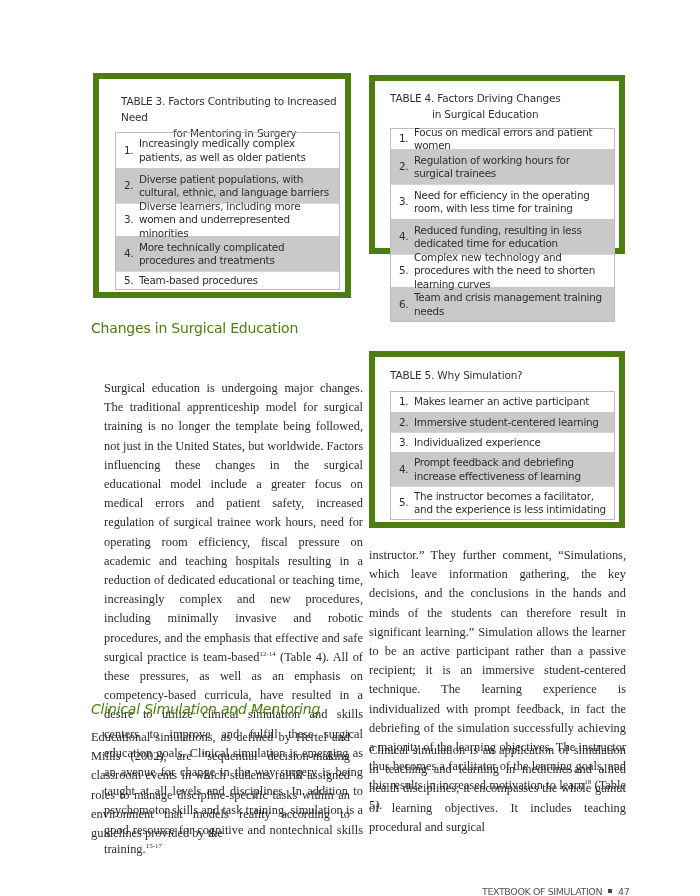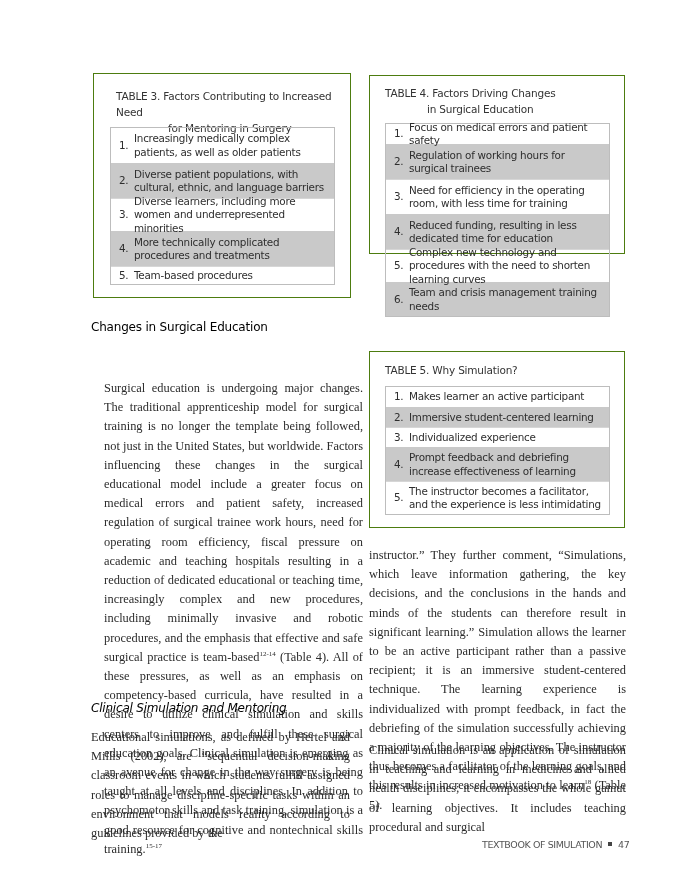--- a/index.html
+++ b/index.html
@@ -1,26 +1,26 @@
 <!DOCTYPE html>
 <html><head>
 <meta charset="utf-8">
 <style>
   html, body { margin: 0; padding: 0; background: #ffffff; }
   body { width: 700px; height: 896px; position: relative; overflow: hidden; color: #2b2b2b; }
-  .box { position: absolute; border: 1px solid #4d7c0f; background: #fff; box-sizing: border-box; }
+  .box { position: absolute; border: 6px solid #4d7c0f; background: #fff; box-sizing: border-box; }
   .tcap { position: absolute; font-family: "DejaVu Sans", sans-serif; font-size: 10.5px; color: #333; line-height: 16px; letter-spacing: -0.2px; }
   .tcap .indent { display: block; }
   .tbl { position: absolute; border: 1px solid #bdbdbd; box-sizing: border-box; }
   .row { box-sizing: border-box; font-family: "DejaVu Sans", sans-serif; font-size: 10.4px; line-height: 13.5px; color: #2e2e2e; padding: 3px 6px 3px 8px; display: flex; align-items: center; letter-spacing: -0.25px; border-top: 1px solid #d6d6d6; }
   .row:first-child { border-top: none; }
   .row.grey { background: #c9c9c9; border-top-color: #c9c9c9; }
   .row .num { flex: 0 0 auto; width: 15px; }
   .row .txt { flex: 1 1 auto; }
-  .heading { position: absolute; font-family: "DejaVu Sans", sans-serif; font-size: 12px; color: #000000; letter-spacing: -0.2px; }
+  .heading { position: absolute; font-family: "DejaVu Sans", sans-serif; font-size: 14px; color: #4d7c0f; letter-spacing: -0.2px; }
   .para { position: absolute; font-family: "Liberation Serif", serif; font-size: 12.4px; line-height: 19.2px; color: #2b2b2b; text-align: justify; text-align-last: left; }
   .para sup { font-size: 7px; line-height: 0; vertical-align: 5px; }
   .footer { position: absolute; font-family: "DejaVu Sans", sans-serif; font-size: 9.5px; color: #555; letter-spacing: -0.4px; }
   .footer .sq { display: inline-block; width: 4px; height: 4px; background: #444; vertical-align: 2px; margin: 0 6px; }
 </style>
 </head>
 <body>
 
 <div class="box" style="left:93px; top:73px; width:258px; height:225px;">
   <div class="tcap" style="left:22px; top:14px; width:230px;">
@@ -52,21 +52,21 @@
 </div>
 
 <div class="box" style="left:369px; top:75px; width:256px; height:179px;">
   <div class="tcap" style="left:15px; top:9px; width:230px;">
     <span class="indent">TABLE 4. Factors Driving Changes</span>
     <span class="indent" style="padding-left:42px;">in Surgical Education</span>
   </div>
   <div class="tbl" style="left:15px; top:47px; width:225px;" id="t4">
       <div class="row" style="height: 20px;">
         <span class="num">1.</span>
-        <span class="txt">Focus on medical errors and patient safety</span>
+        <span class="txt">Focus on medical errors and patient women</span>
       </div>
       <div class="row grey" style="height: 35px;">
         <span class="num">2.</span>
         <span class="txt">Regulation of working hours for surgical trainees</span>
       </div>
       <div class="row" style="height: 35px;">
         <span class="num">3.</span>
         <span class="txt">Need for efficiency in the operating room, with less time for training</span>
       </div>
       <div class="row grey" style="height: 35px;">
@@ -118,15 +118,15 @@
 </div>
 
 <div class="heading" style="left:91px; top:701px;font-style:italic;">Clinical Simulation and Mentoring</div>
 <div class="para" style="left:91px; top:728px; width:259px;">Educational simulations, as defined by Hertel and Millis (2002), are “sequential decision-making classroom events in which students fulfill assigned roles to manage discipline-specific tasks within an environment that models reality according to guidelines provided by the</div>
 
 <div class="para" style="left:369px; top:546px; width:257px;">
   <span>instructor.” They further comment, “Simulations, which leave information gathering, the key decisions, and the conclusions in the hands and minds of the students can therefore result in significant learning.” Simulation allows the learner to be an active participant rather than a passive recipient; it is an immersive student-centered technique. The learning experience is individualized with prompt feedback, in fact the debriefing of the simulation successfully achieving a majority of the learning objectives. The instructor thus becomes a facilitator of the learning goals, and this results in increased motivation to learn</span><sup>18</sup><span> (Table 5).</span>
 </div>
 <div class="para" style="left:369px; top:741px; width:257px;">Clinical simulation is an application of simulation in teaching and learning in medicine and allied health disciplines; it encompasses the whole gamut of learning objectives. It includes teaching procedural and surgical</div>
 
-<div class="footer" style="left:482px; top:839px;">
+<div class="footer" style="left:482px; top:886px;">
   <span>TEXTBOOK OF SIMULATION</span><span class="sq"></span><span>47</span>
 </div>
 
 </body></html>

